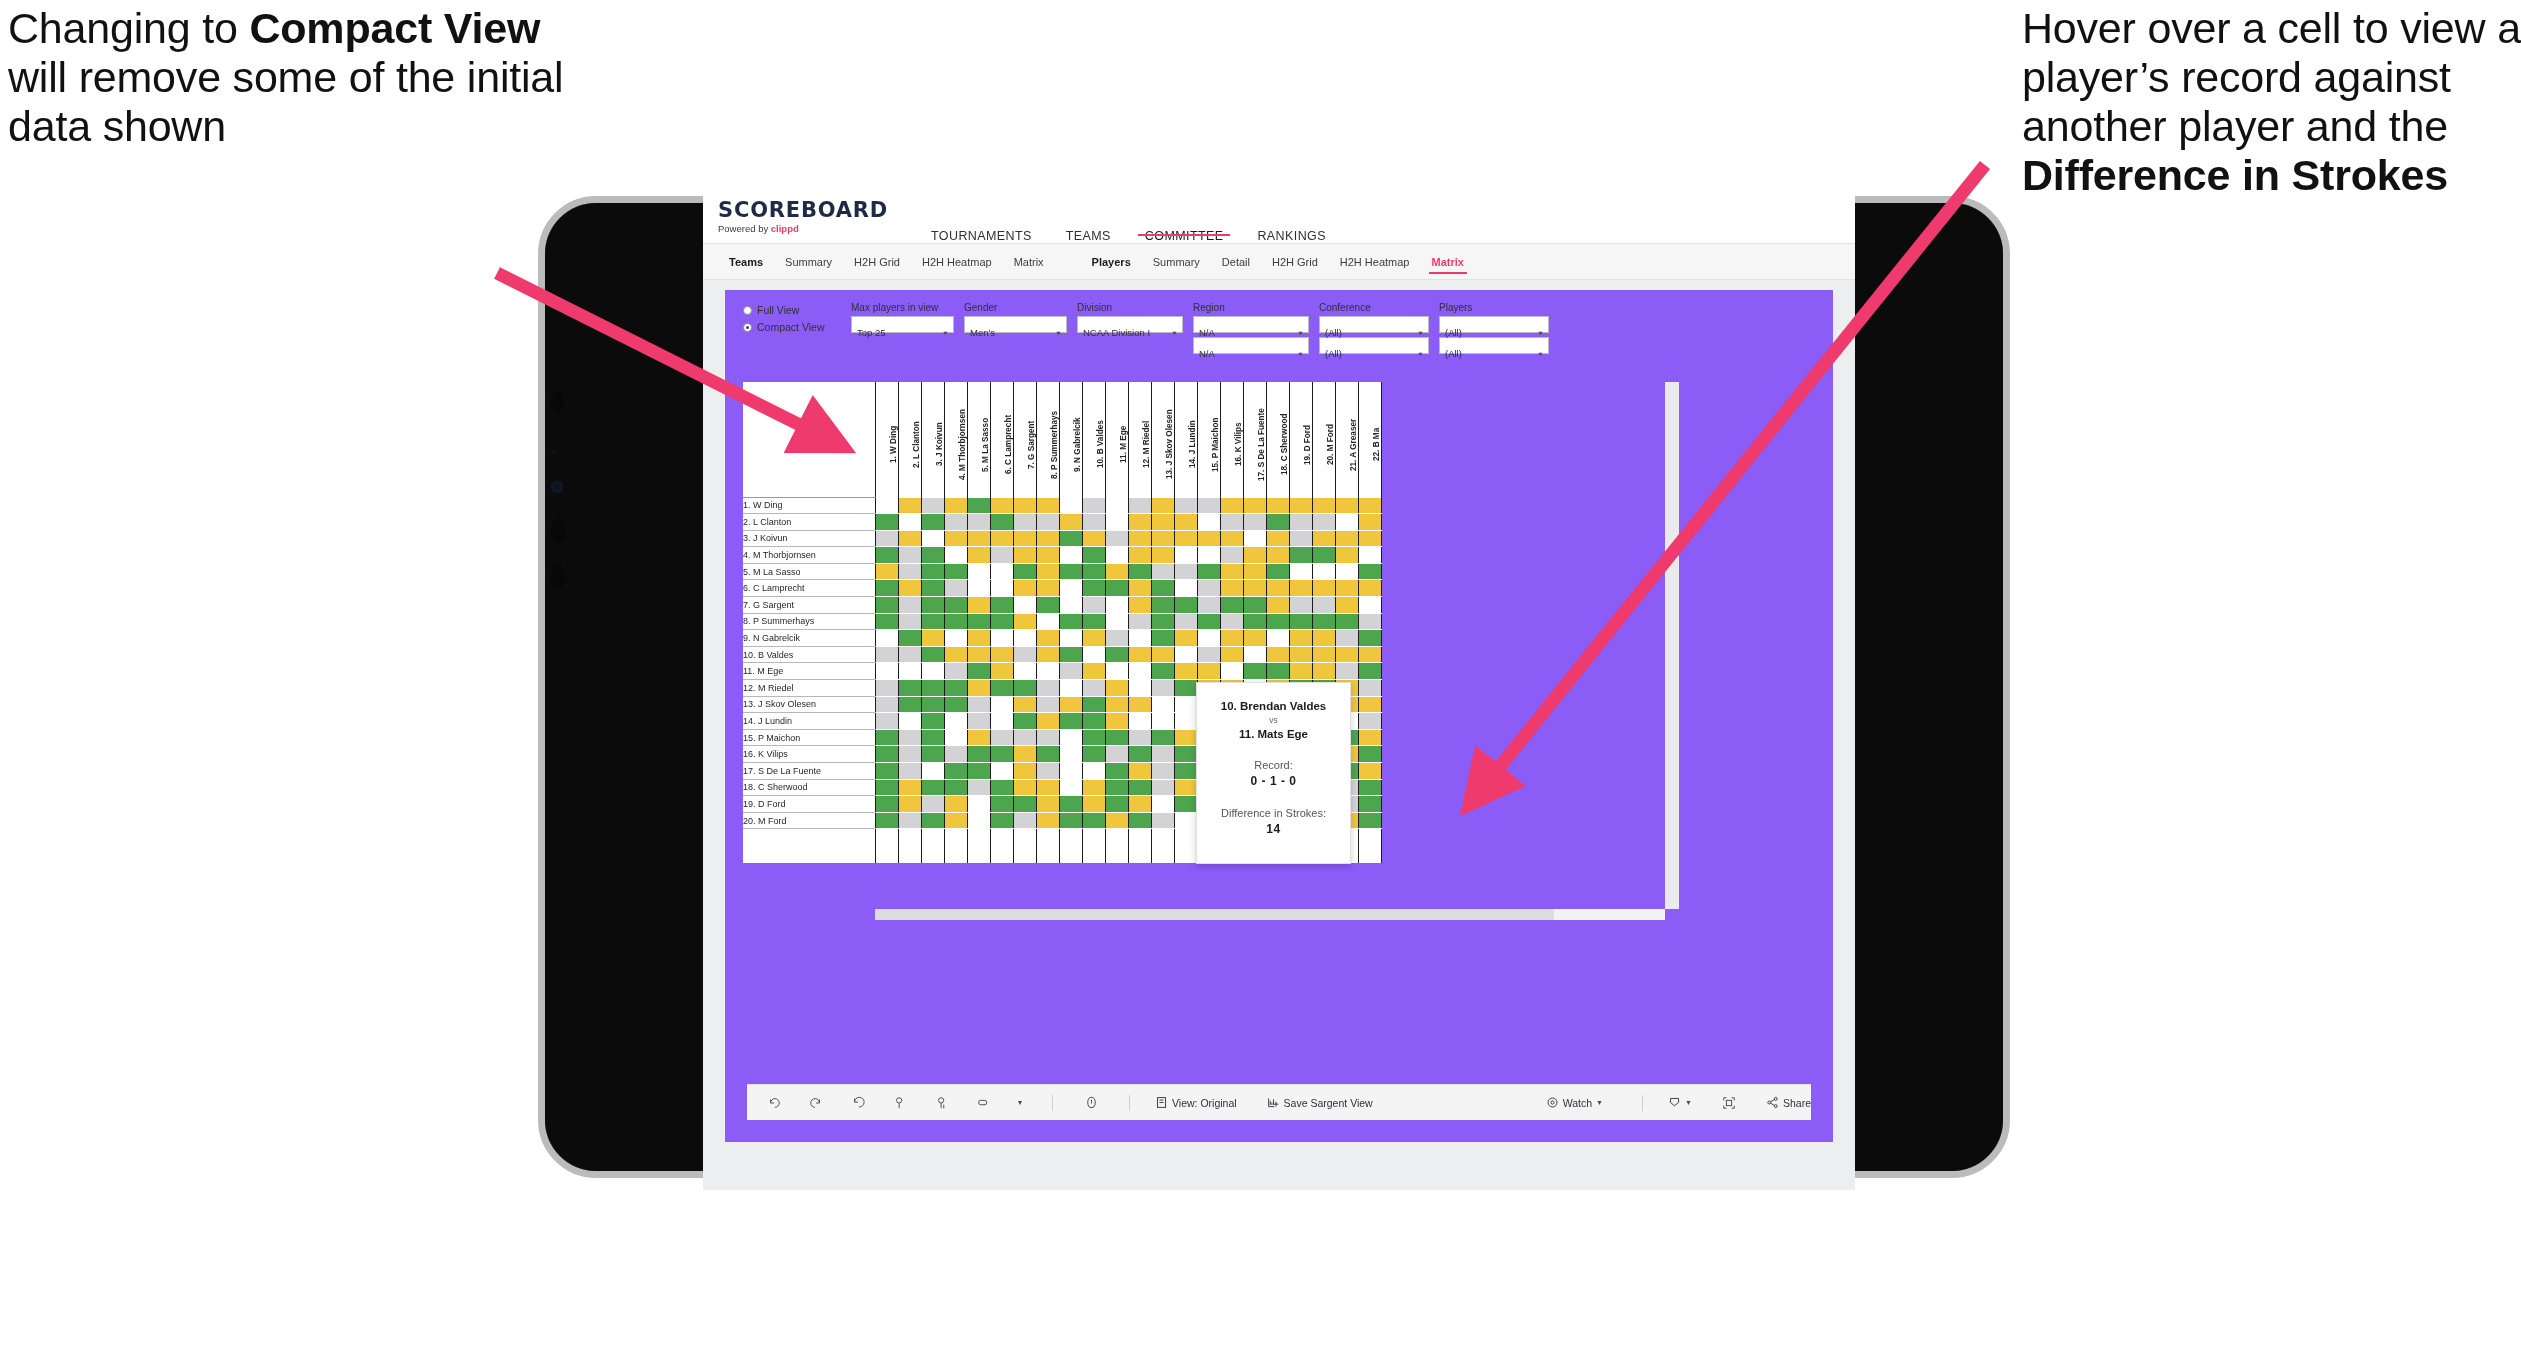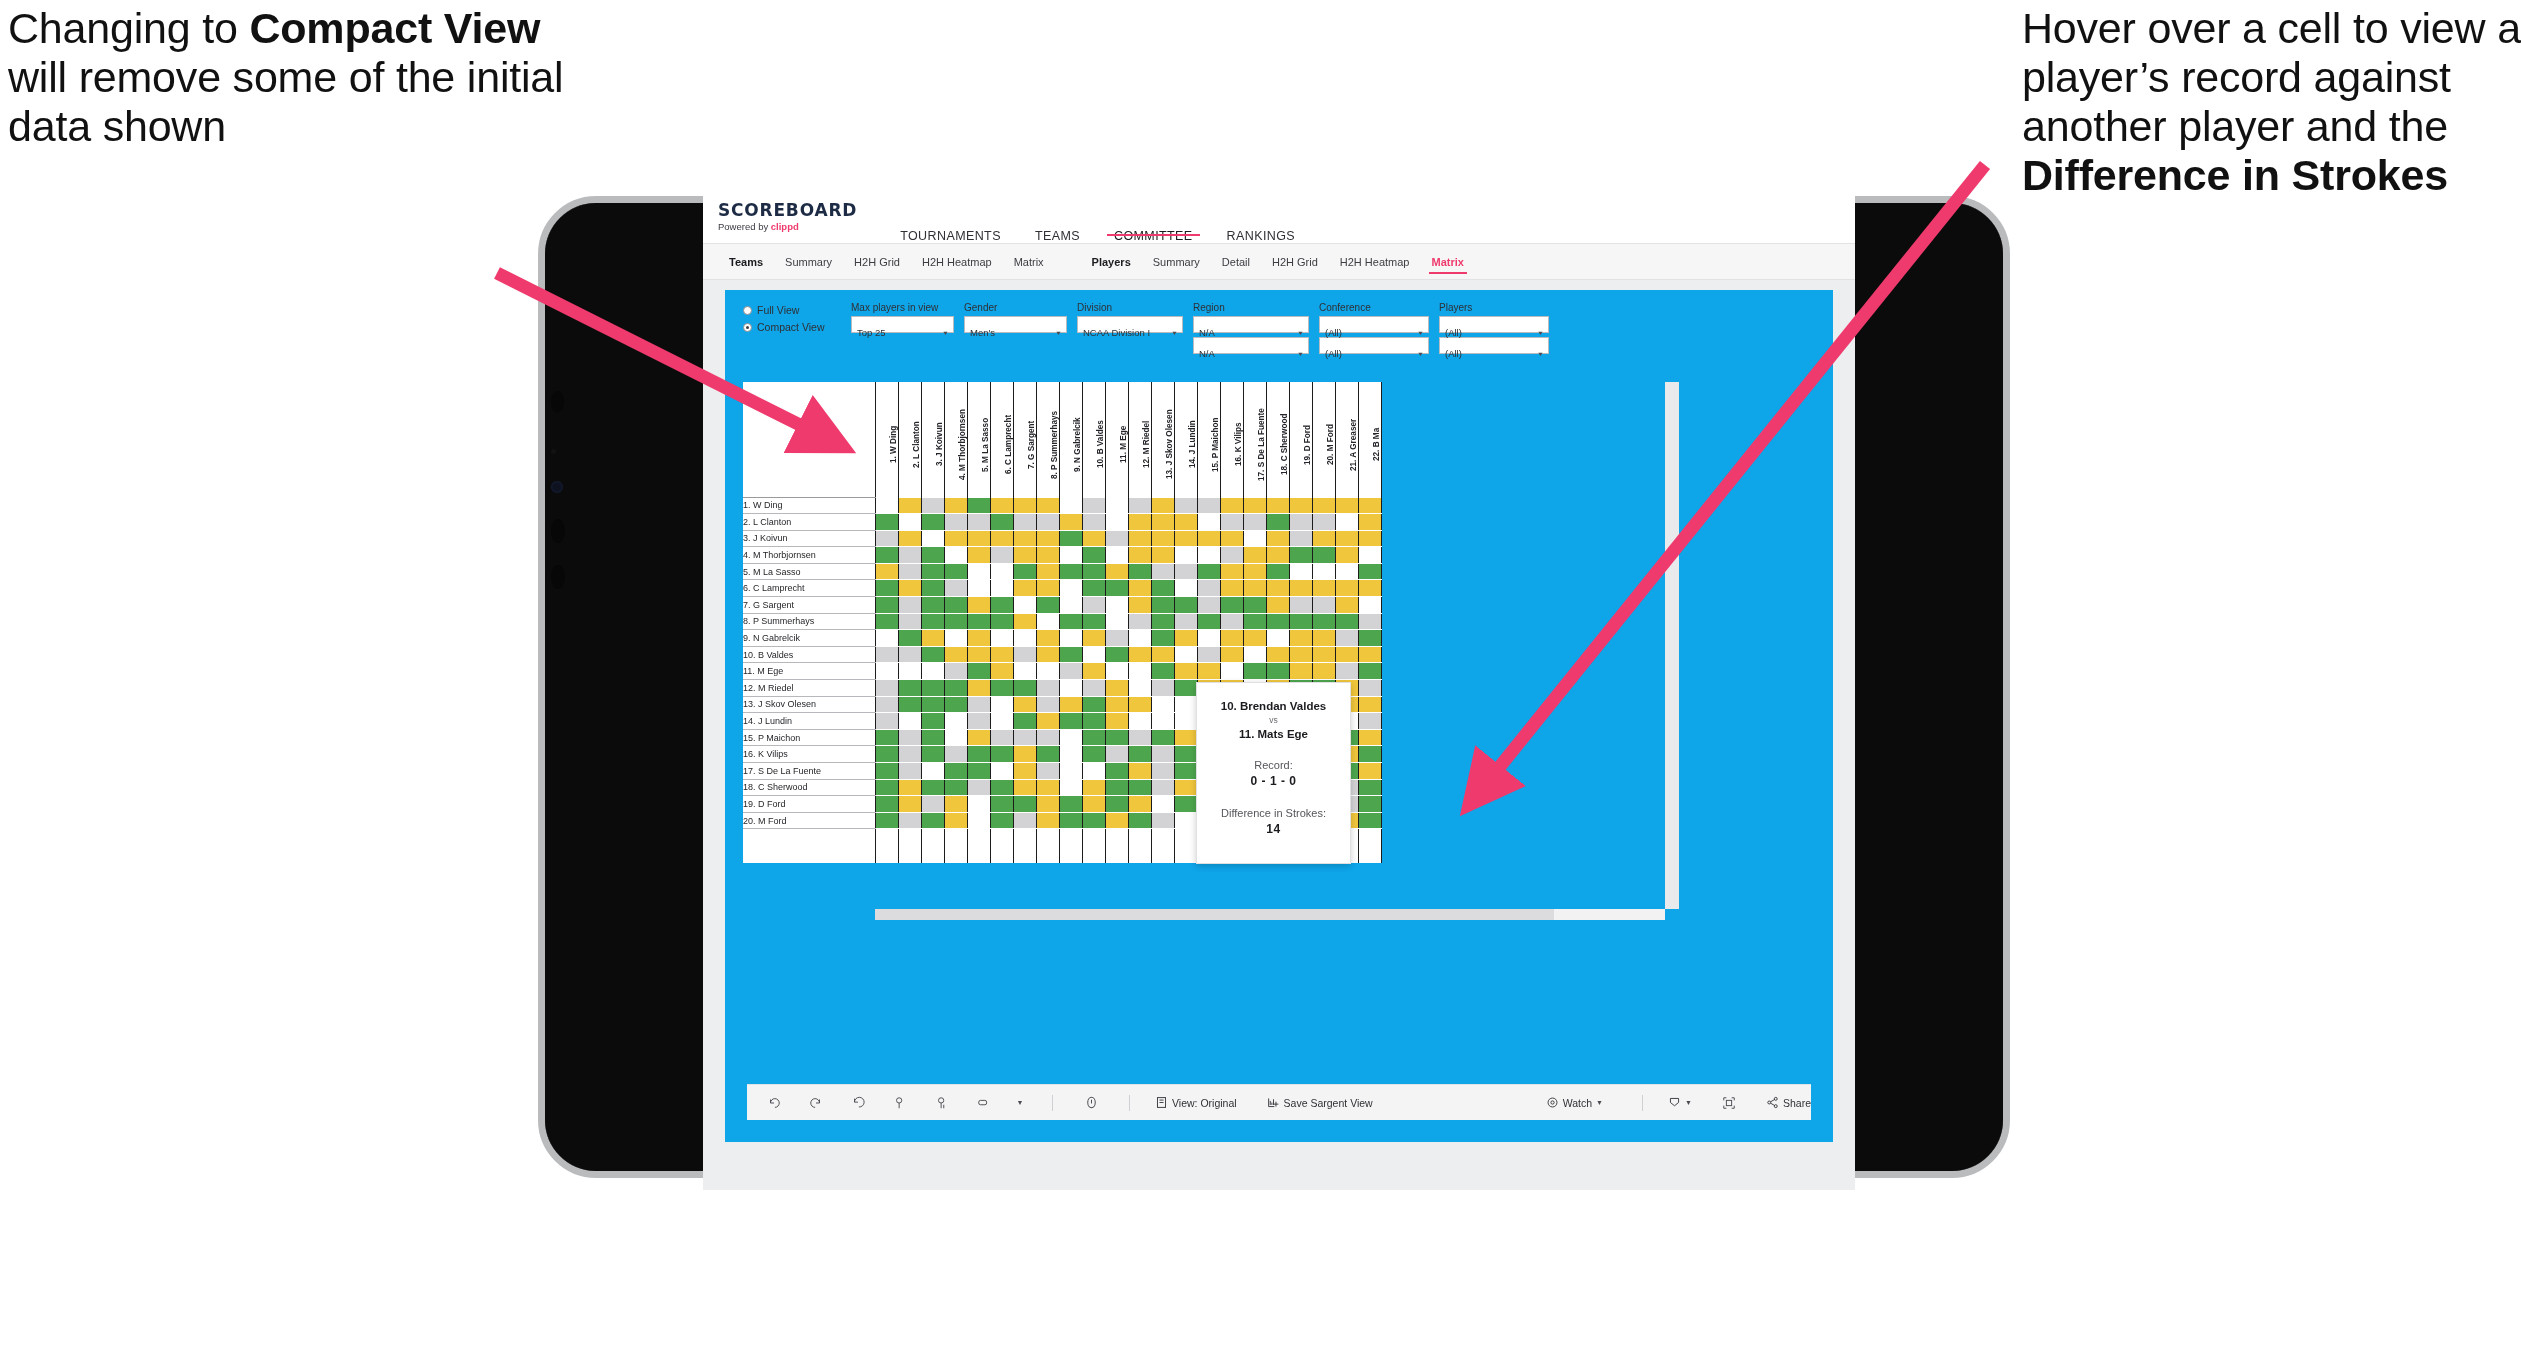--- a/index.html
+++ b/index.html
@@ -58,21 +58,21 @@
   }
 
   
   #app-header {
     height: 54px; background: #fff; border-bottom: 1px solid #e2e2e4;
     display: flex; align-items: stretch; padding-left: 15px;
   }
   #logo-block { display:flex; flex-direction:column; justify-content:center; padding-right: 26px; }
   #logo-word {
     font-family: "DejaVu Sans", sans-serif;
-    font-weight: 700; font-size: 17px; color: #1d2b45;
+    font-weight: 700; font-size: 21px; color: #1d2b45;
     letter-spacing: 0.8px; line-height: 1;
   }
   #logo-sub { font-size: 9.5px; color: #3a3a42; margin-top: 3px; line-height:1; }
   #logo-sub .brand { color: #ef3a6d; font-weight: 700; }
 
   .topnav { display: flex; align-items: flex-end; }
   .topnav-item {
     display:flex; align-items:center; padding: 0 17px;
     font-size: 12.5px; color: #2f3035; letter-spacing: 0.4px;
     position: relative; cursor: pointer;
@@ -96,21 +96,21 @@
   }
   .sub-item.group-label { font-weight:700; color:#1b1c20; cursor:default; }
   .sub-item.active { color:#ef3a6d; font-weight: 600; }
   .sub-item.active::after {
     content:''; position:absolute; left: 8px; right: 8px; bottom: 5px;
     height: 2px; background:#ef3a6d;
   }
 
   
   #workspace { background:#eceef0; padding: 10px 22px 0 22px; height: 910px; }
-  #sheet { background:#0ea5e9; height: 852px; position: relative; }
+  #sheet { background:#8b5cf6; height: 852px; position: relative; }
 
   
   #filters { display:flex; padding: 12px 0 0 18px; gap: 0; }
   .radio-col { width: 108px; padding-top: 2px; }
   .radio-row { display:flex; align-items:center; gap:5px; margin-bottom: 5px; cursor:pointer; }
   .radio-mark {
     width: 9px; height: 9px; border-radius:50%; border: 1.2px solid #8b8d92;
     background:#fff; flex: 0 0 auto; position: relative;
   }
   .radio-mark.on::after {

